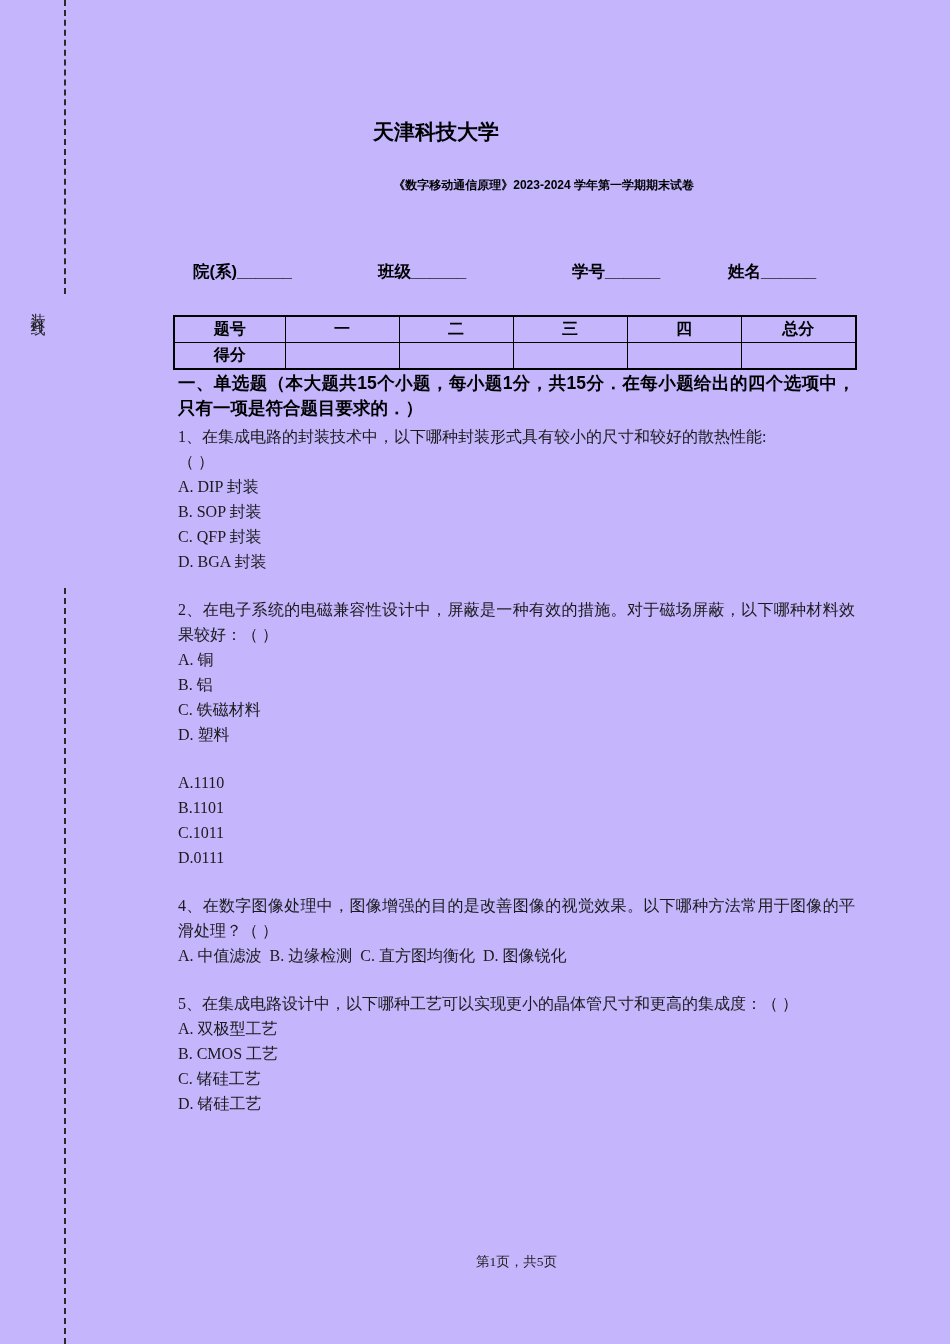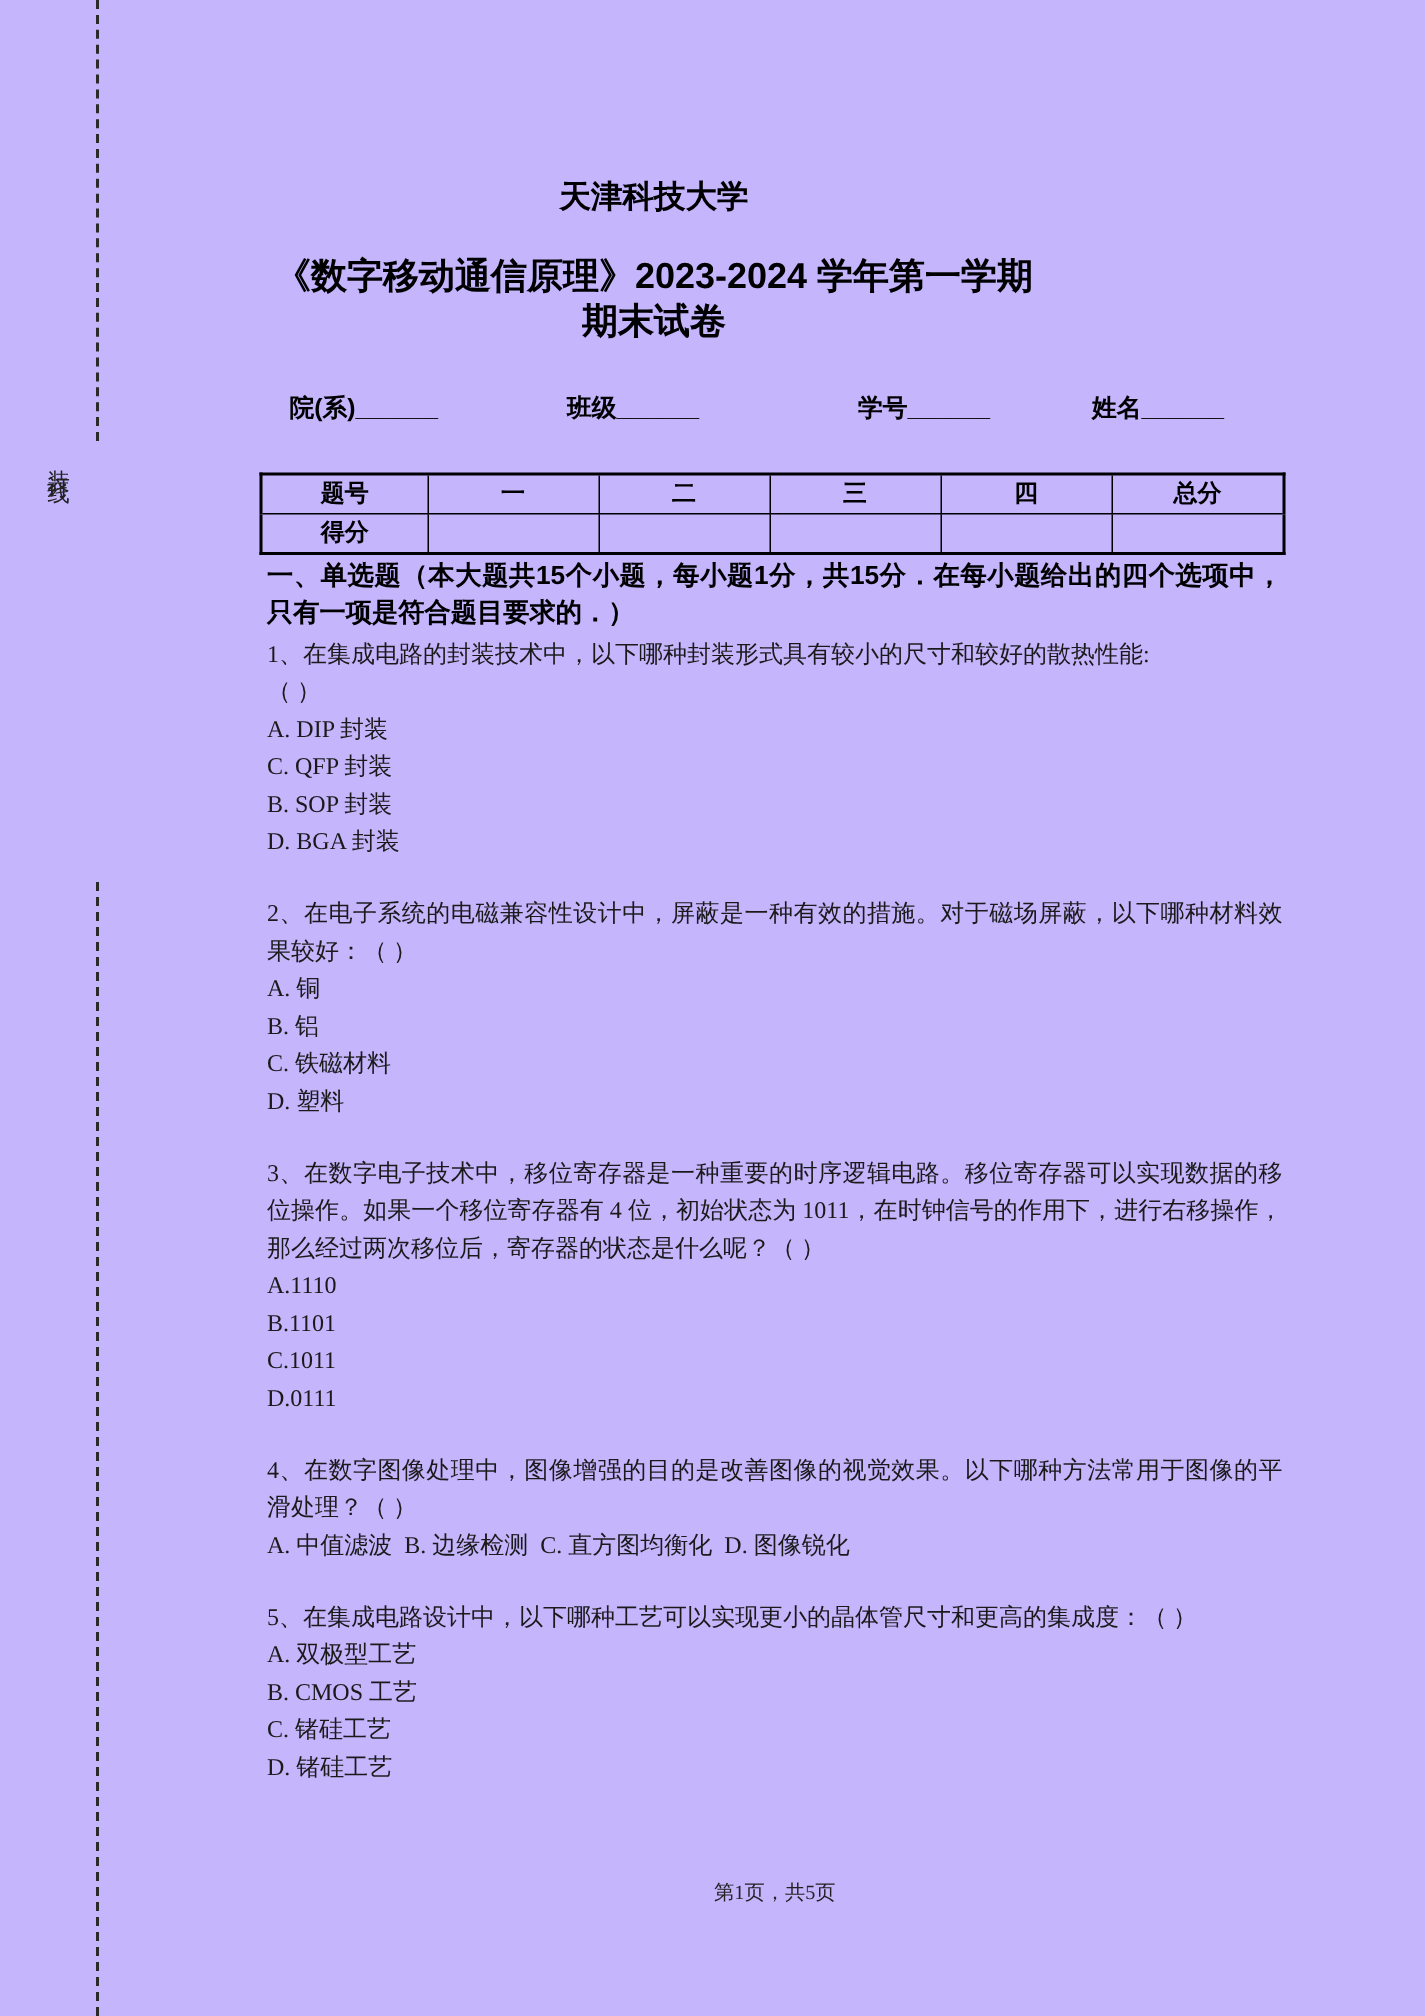--- a/index.html
+++ b/index.html
@@ -45,24 +45,25 @@
     font-family: "Liberation Sans", sans-serif;
     color: #000;
   }
   .doc-title {
     font-size: 21px;
     font-weight: bold;
     line-height: 32px;
     margin: 0;
   }
   .doc-subtitle {
-    font-size: 24px;
+    font-size: 12px;
     font-weight: bold;
     line-height: 30px;
     margin: 22px 0 0 0;
+    text-align: right;
   }
 
   
   .student-row {
     position: absolute;
     left: 178px;
     top: 261px;
     width: 677px;
     height: 30px;
     font-family: "Liberation Sans", sans-serif;
@@ -191,35 +192,34 @@
   </tbody>
     </table>
 
   <div class="content">
     <div class="section-title">一、单选题（本大题共15个小题，每小题1分，共15分．在每小题给出的四个选项中，只有一项是符合题目要求的．）</div>
 
     <div class="question">
       <div class="q-text">1、在集成电路的封装技术中，以下哪种封装形式具有较小的尺寸和较好的散热性能:
 （ ）</div>
       <div class="opt">A. DIP 封装</div>
+      <div class="opt">B. SOP 封装</div>
       <div class="opt">C. QFP 封装</div>
-      <div class="opt">B. SOP 封装</div>
       <div class="opt">D. BGA 封装</div>
     </div>
 
     <div class="question">
       <div class="q-text">2、在电子系统的电磁兼容性设计中，屏蔽是一种有效的措施。对于磁场屏蔽，以下哪种材料效果较好：（ ）</div>
       <div class="opt">A. 铜</div>
       <div class="opt">B. 铝</div>
       <div class="opt">C. 铁磁材料</div>
       <div class="opt">D. 塑料</div>
     </div>
 
     <div class="question">
-      <div class="q-text">3、在数字电子技术中，移位寄存器是一种重要的时序逻辑电路。移位寄存器可以实现数据的移位操作。如果一个移位寄存器有 4 位，初始状态为 1011，在时钟信号的作用下，进行右移操作，那么经过两次移位后，寄存器的状态是什么呢？（ ）</div>
       <div class="opt">A.1110</div>
       <div class="opt">B.1101</div>
       <div class="opt">C.1011</div>
       <div class="opt">D.0111</div>
     </div>
 
     <div class="question">
       <div class="q-text">4、在数字图像处理中，图像增强的目的是改善图像的视觉效果。以下哪种方法常用于图像的平滑处理？（ ）</div>
       <div class="opt-inline">A. 中值滤波  B. 边缘检测  C. 直方图均衡化  D. 图像锐化</div>
     </div>

